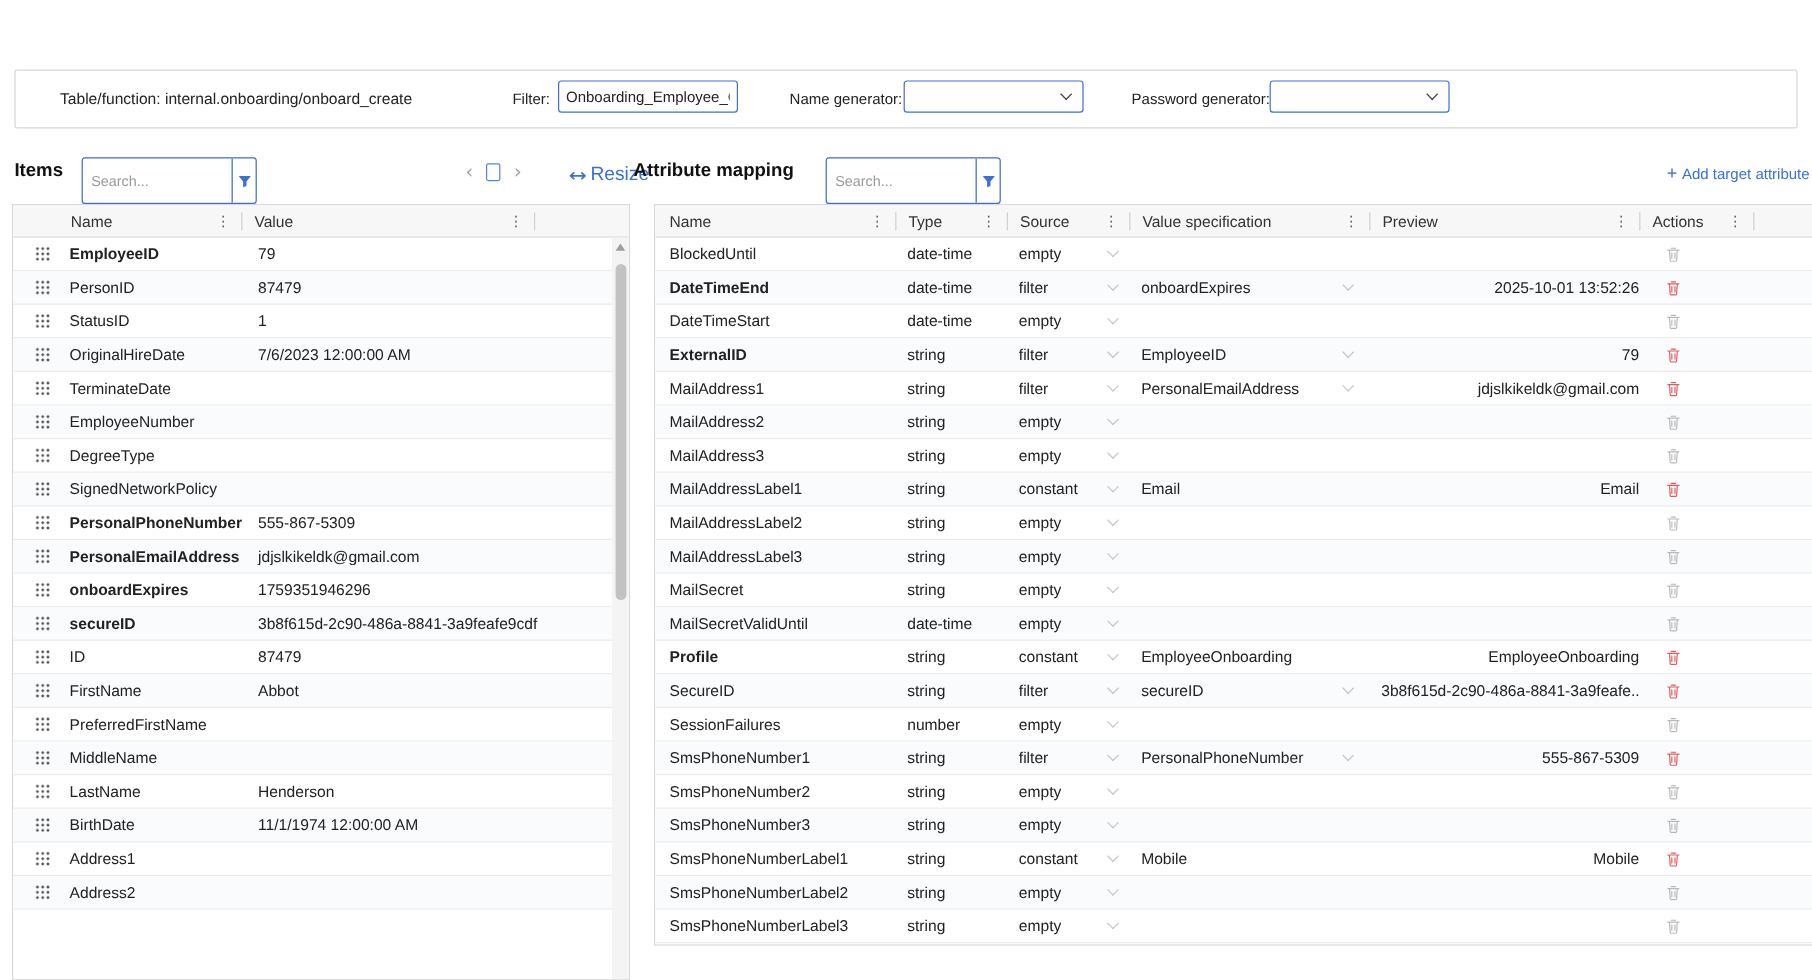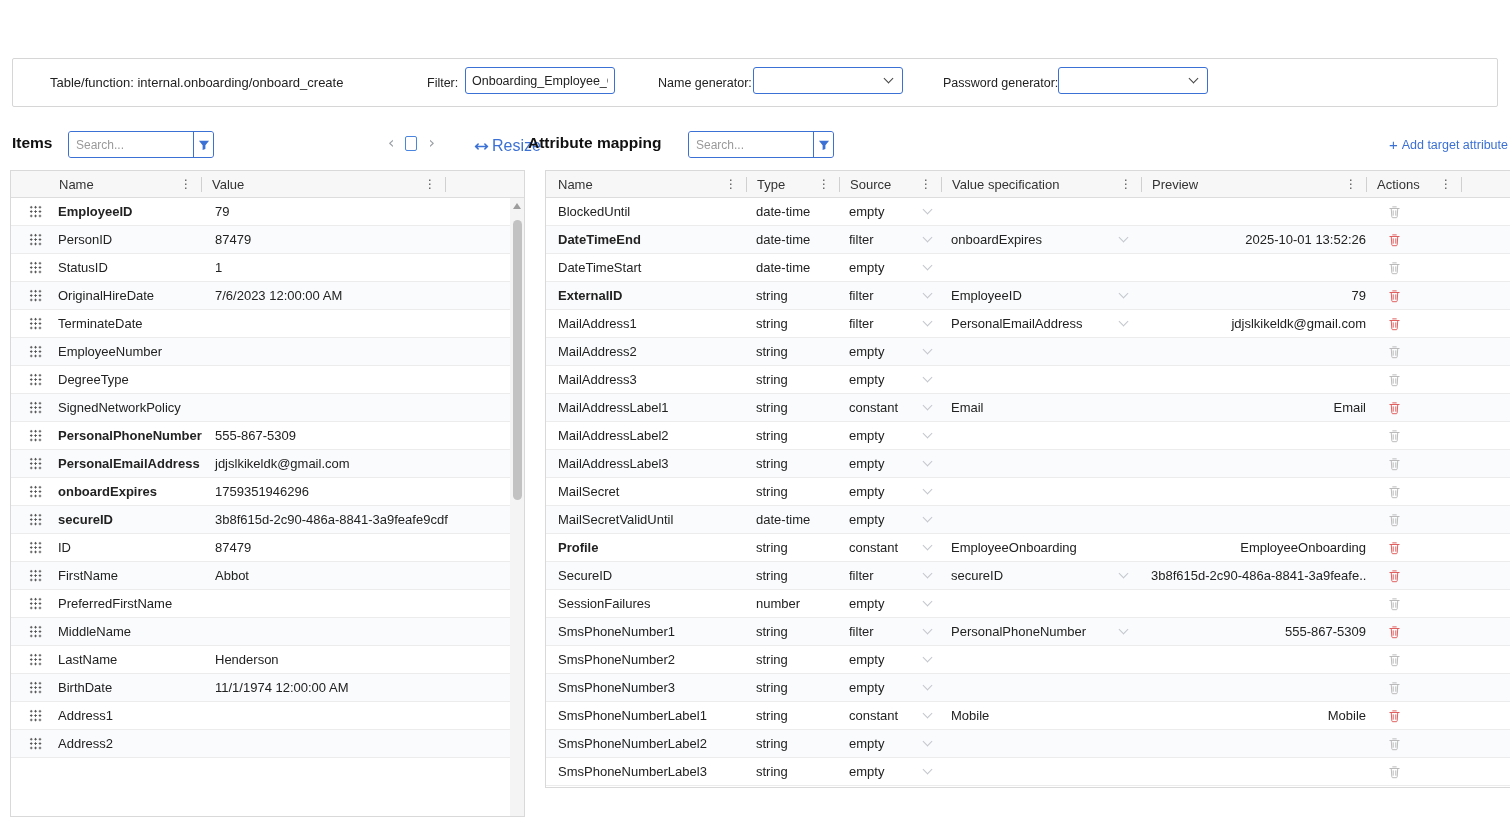--- a/index.html
+++ b/index.html
@@ -26,21 +26,21 @@
   .sel-name-gen { left:740px; }
   .sel-pass-gen { left:1045px; }
 
   .chev { display:inline-block; width:7px; height:7px; border-right:1.5px solid #444; border-bottom:1.5px solid #444; transform:rotate(45deg); margin-top:-4px; }
   .chev.gray { border-color:#c3c6cc; }
 
   
   .panel-title { position:absolute; top:134px; font-size:15.5px; font-weight:bold; color:#111; }
   .ttl-items { left:12px; }
   .ttl-mapping { left:528px; }
-  .searchbox { position:absolute; top:131px; height:27px; border:1.5px solid #3b70d4; border-radius:3px; background:#c4b5fd; display:flex; align-items:stretch; overflow:hidden; }
+  .searchbox { position:absolute; top:131px; height:39px; border:1.5px solid #3b70d4; border-radius:3px; background:#c4b5fd; display:flex; align-items:stretch; overflow:hidden; }
   .sb-items { left:68px; width:146px; }
   .sb-map { left:688px; width:146px; }
   .searchbox input { border:none; outline:none; flex:1 1 auto; min-width:0; padding:0 7px; font-family:inherit; font-size:12px; color:#222; }
   .searchbox input::placeholder { color:#9a9a9a; }
   .sb-funnel { width:27px; border-left:1.5px solid #3b70d4; display:flex; align-items:center; justify-content:center; cursor:pointer; background:#fff; }
 
   .items-nav { position:absolute; top:135px; left:388px; display:flex; align-items:center; gap:11px; }
   .nav-chev { color:#9aa0a6; font-size:16px; line-height:1; cursor:pointer; font-family:"DejaVu Sans",sans-serif; }
   .nav-page { width:12px; height:15px; border:1.5px solid #4a86e0; border-radius:2px; cursor:pointer; }
   .resize-link { position:absolute; top:137px; left:474px; display:flex; align-items:center; gap:3px; color:#3b70d4; cursor:pointer; font-size:16px; }

